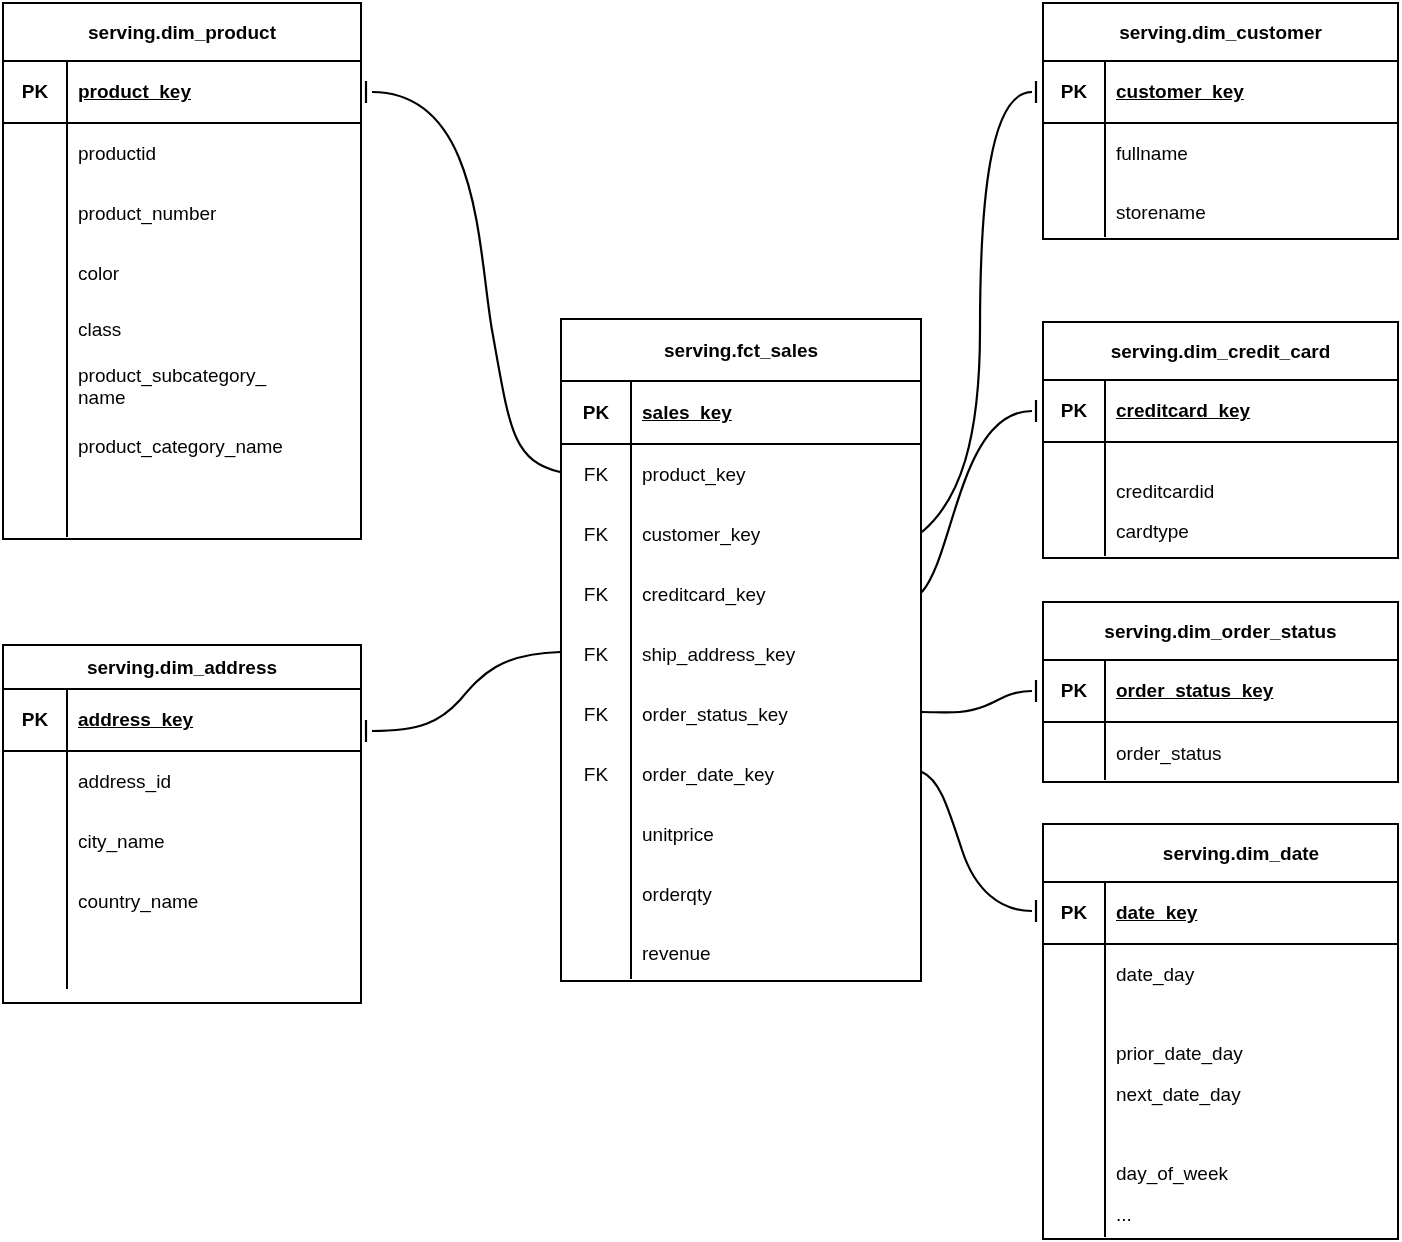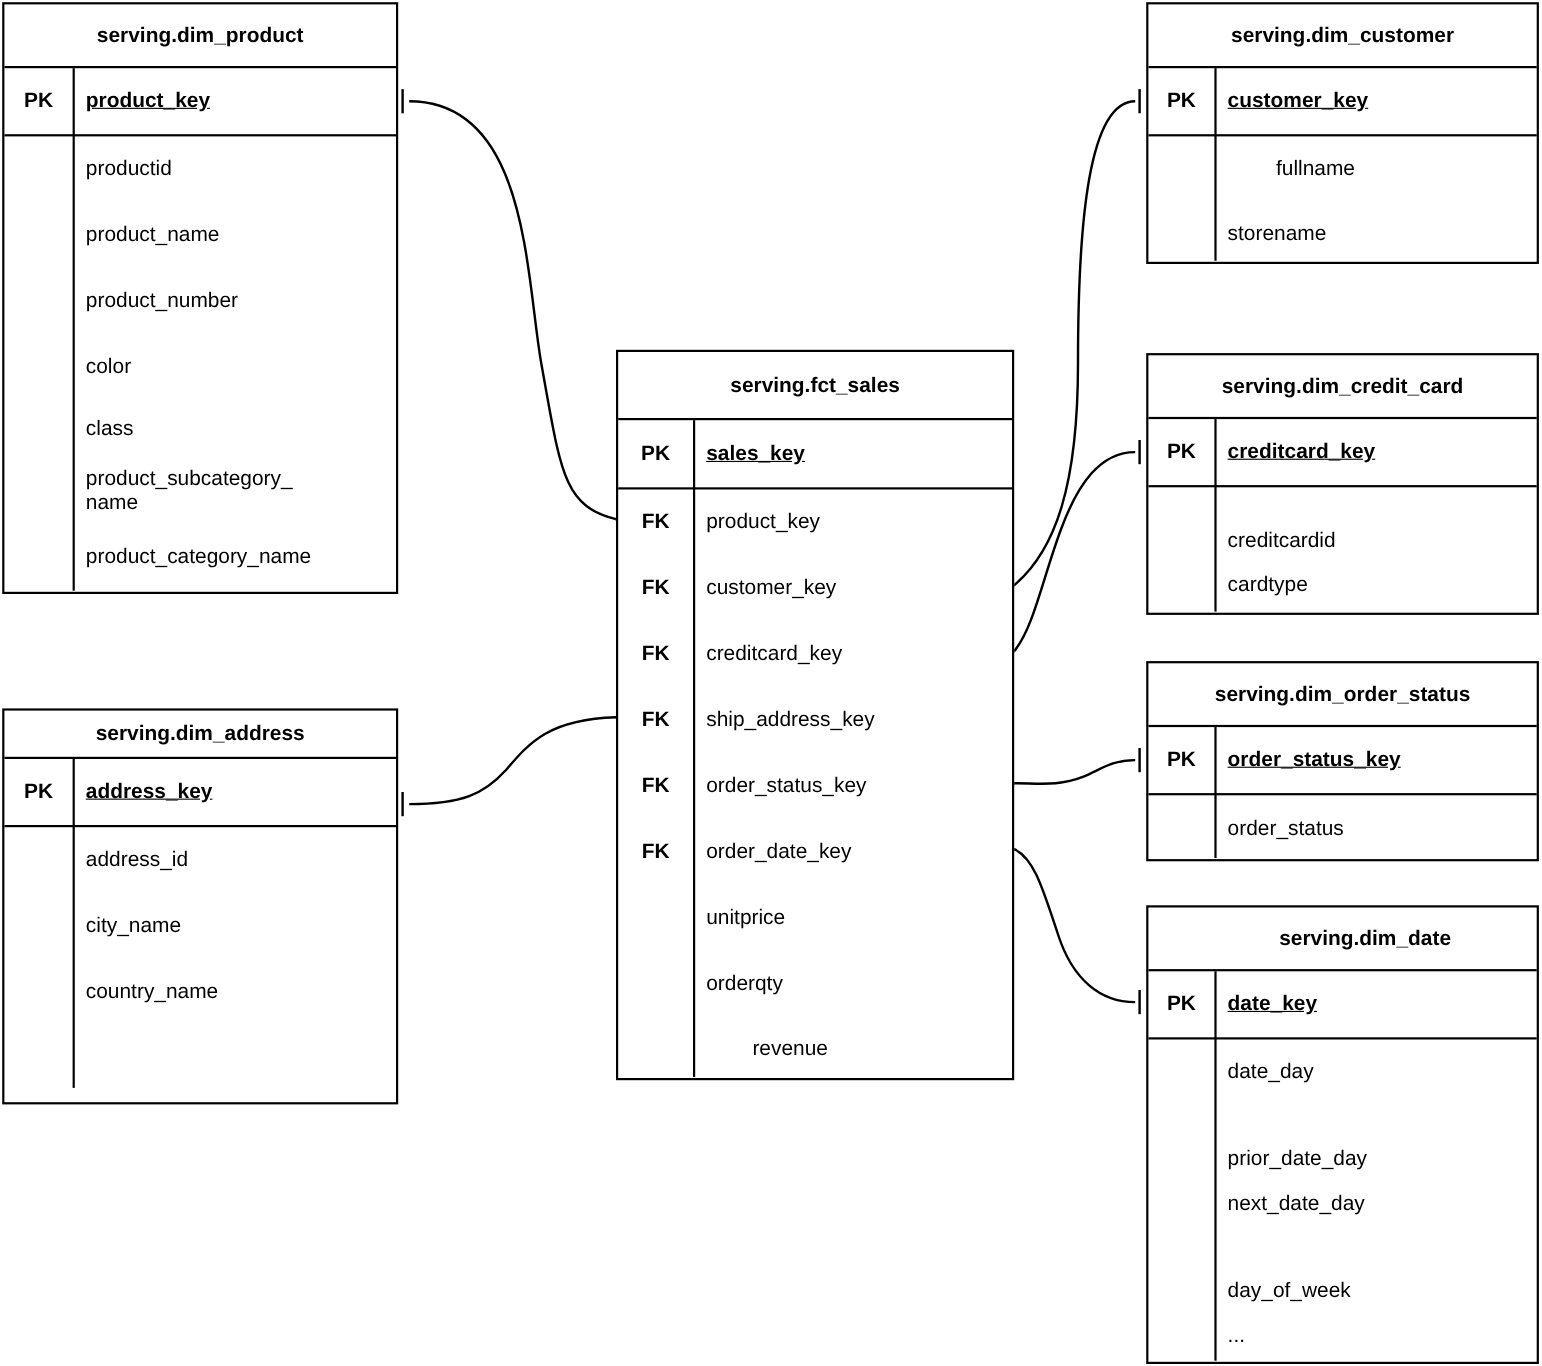--- a/index.html
+++ b/index.html
@@ -79,21 +79,21 @@
   .row .namecell {
     box-sizing: border-box;
     flex: 1 1 auto;
     padding-left: 12px;
     white-space: pre-line;
   }
   .row.pk-row .namecell {
     font-weight: bold;
     text-decoration: underline;
   }
-  .row.fk-row .keycell { font-weight: bold; }
+  .row.fk-row .keycell { font-weight: normal; }
 </style>
 </head>
 <body>
 
 <div id="canvas">
   <svg class="links" viewBox="0 0 1402 1242" id="links-svg">
       <path d="M 372,92 C 480,92 478,250 492,330 C 510,430 512,460 560,472"></path>
       <path d="M 372,731 C 420,731 440,722 460,700 C 482,674 500,654 560,652"></path>
       <path d="M 1032,92 C 990,92 980,200 980,330 C 980,440 960,500 922,532"></path>
       <path d="M 1032,411 C 1000,411 980,440 965,480 C 948,525 940,570 922,592"></path>
@@ -144,24 +144,20 @@
           <div class="row pk-row" style="height: 62px;">
             <div class="keycell" style="flex-basis: 62px;">PK</div>
             <div class="namecell">product_key</div>
           </div>
           <div class="row" style="height: 60px;">
             <div class="keycell" style="flex-basis: 62px;"></div>
             <div class="namecell">productid</div>
           </div>
           <div class="row" style="height: 60px;">
             <div class="keycell" style="flex-basis: 62px;"></div>
-            <div class="namecell">product_name</div>
-          </div>
-          <div class="row" style="height: 60px;">
-            <div class="keycell" style="flex-basis: 62px;"></div>
             <div class="namecell">product_number</div>
           </div>
           <div class="row" style="height: 60px;">
             <div class="keycell" style="flex-basis: 62px;"></div>
             <div class="namecell">color</div>
           </div>
           <div class="row" style="height: 52px;">
             <div class="keycell" style="flex-basis: 62px;"></div>
             <div class="namecell">class</div>
           </div>
@@ -231,35 +227,35 @@
             <div class="namecell">order_date_key</div>
           </div>
           <div class="row" style="height: 60px;">
             <div class="keycell" style="flex-basis: 68px;"></div>
             <div class="namecell">unitprice</div>
           </div>
           <div class="row" style="height: 60px;">
             <div class="keycell" style="flex-basis: 68px;"></div>
             <div class="namecell">orderqty</div>
           </div>
-          <div class="row" style="height: 58px; margin-left: 42px;">
+          <div class="row" style="height: 58px;">
             <div class="keycell" style="flex-basis: 68px;"></div>
             <div class="namecell">revenue</div>
           </div>
         </div>
       </div>
       <div class="entity" style="left: 1042px; top: 2px; width: 357px; height: 238px;">
         <div class="ent-title" style="height: 58px;">serving.dim_customer</div>
         <div class="rows" style="height: 175px;">
           <div class="keycol-line" style="left: 60px;"></div>
           <div class="row pk-row" style="height: 62px;">
             <div class="keycell" style="flex-basis: 60px;">PK</div>
             <div class="namecell">customer_key</div>
           </div>
-          <div class="row" style="height: 60px; padding-left: 44px;">
+          <div class="row" style="height: 60px;">
             <div class="keycell" style="flex-basis: 60px;"></div>
             <div class="namecell">fullname</div>
           </div>
           <div class="row" style="height: 58px;">
             <div class="keycell" style="flex-basis: 60px;"></div>
             <div class="namecell">storename</div>
           </div>
         </div>
       </div>
       <div class="entity" style="left: 1042px; top: 321px; width: 357px; height: 238px;">

